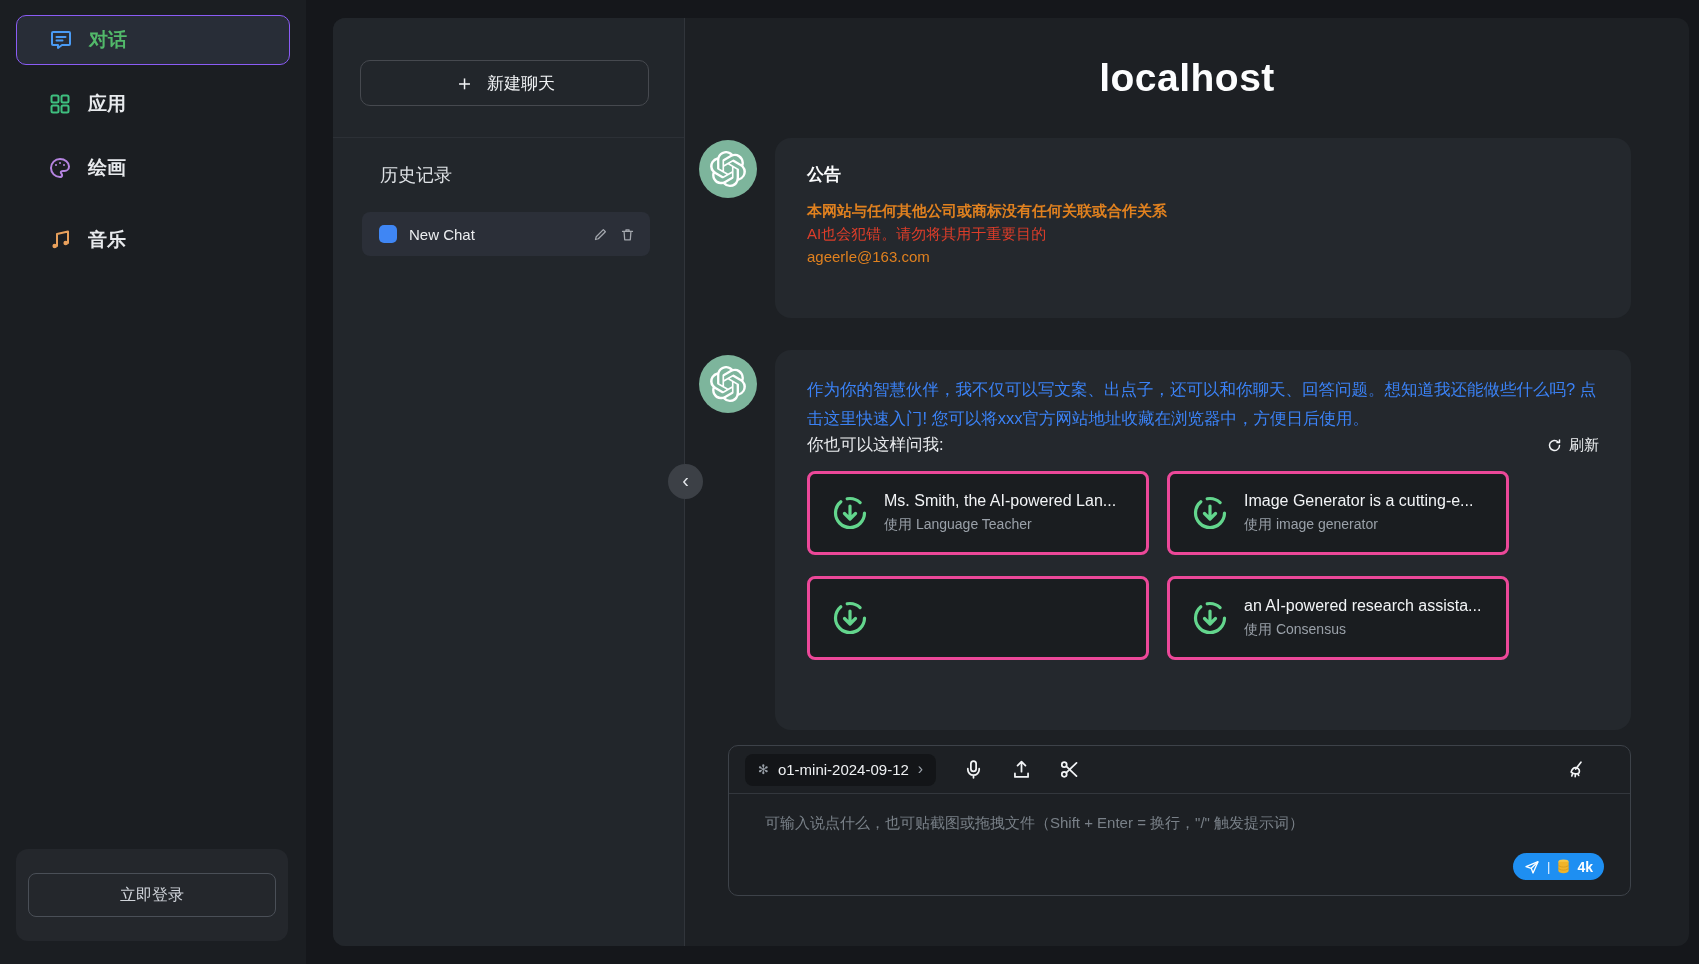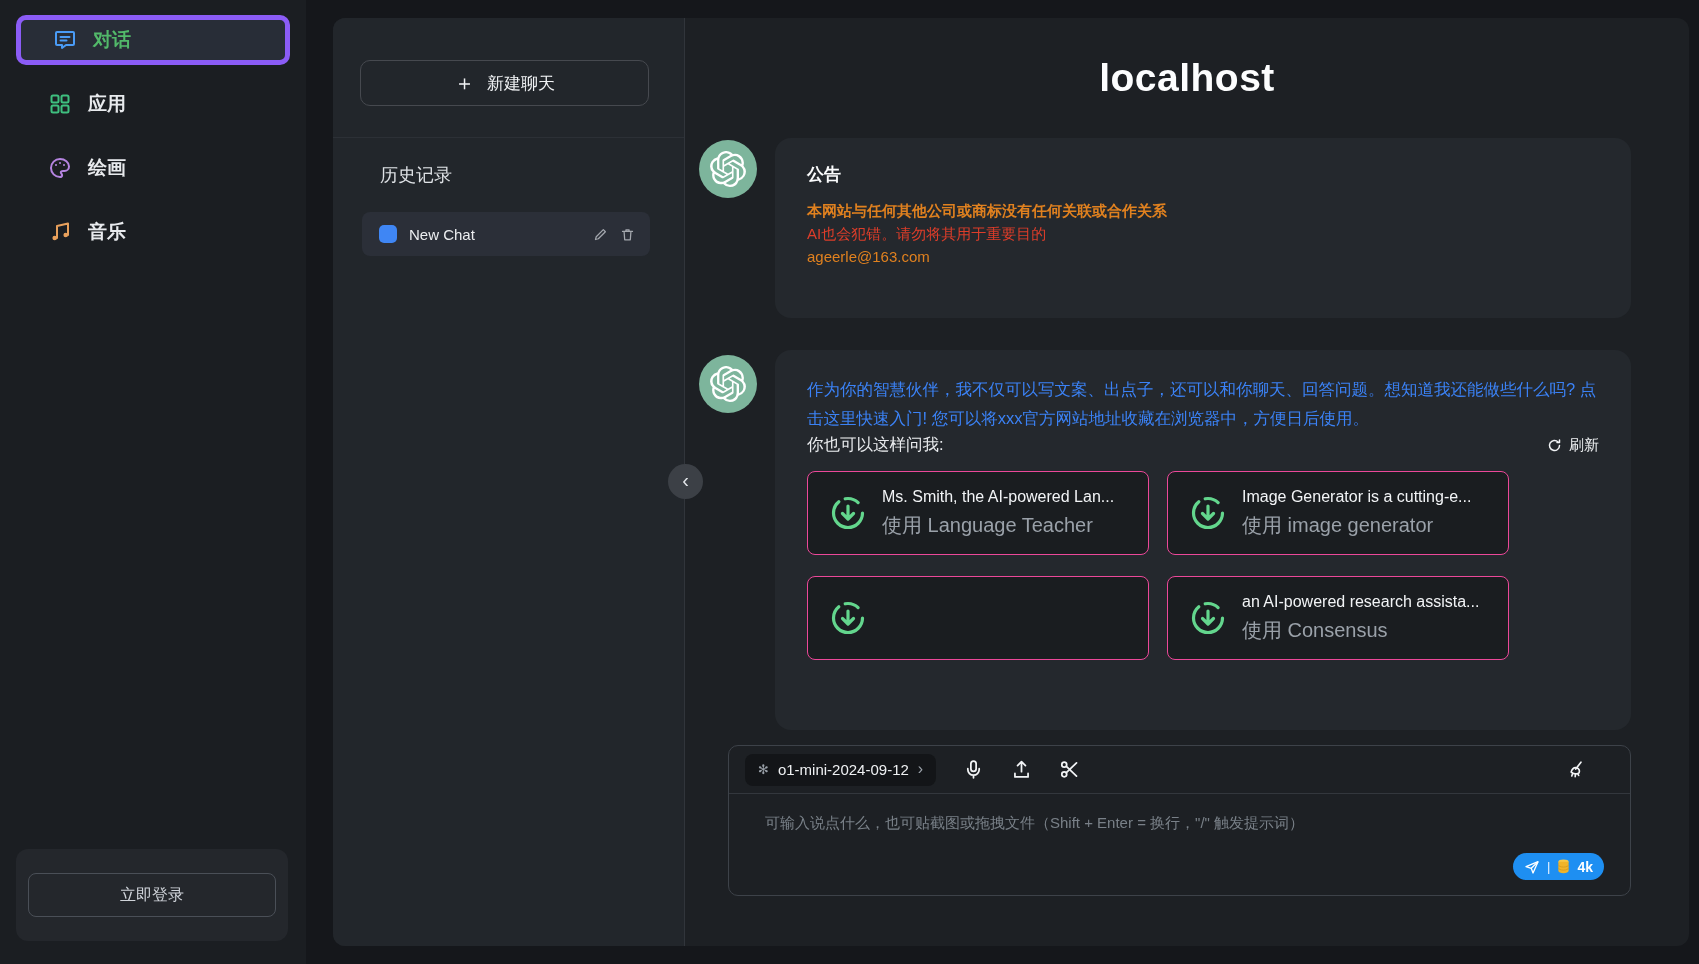--- a/index.html
+++ b/index.html
@@ -13,21 +13,21 @@
   }
   svg { display:block; }
 
   
   .sidebar { position:absolute; left:0; top:0; width:306px; height:964px; background:#1b1e22; }
   .nav-item {
     position:absolute; left:16px; width:274px; height:50px;
     display:flex; align-items:center; gap:16px; padding-left:32px;
     border-radius:10px; font-size:19px; font-weight:bold; color:#e8eaed; cursor:pointer;
   }
-  .nav-item.active { background:#282d37; border:5px solid #8b5cf6; }
+  .nav-item.active { background:#282d37; border:1px solid #8b5cf6; }
   .nav-item.active .nav-label { color:#52b96a; }
   .nav-icon { width:24px; height:24px; flex:0 0 24px; }
 
   .login-card {
     position:absolute; left:16px; top:849px; width:272px; height:92px;
     background:#24272c; border-radius:12px;
   }
   .login-btn {
     position:absolute; left:12px; top:24px; width:248px; height:44px;
     border:1px solid #4a4f57; border-radius:8px; background:transparent;
@@ -103,27 +103,27 @@
     margin-left:auto; display:flex; align-items:center; gap:7px;
     color:#f0f2f4; font-size:15px; cursor:pointer;
   }
   .refresh-btn svg { width:15px; height:15px; }
 
   .sugg-grid {
     margin-top:15px; width:702px;
     display:grid; grid-template-columns:342px 342px; column-gap:18px; row-gap:21px;
   }
   .sugg-card {
-    height:84px; background:#1a1d20; border:1px solid #ec4899; border-radius:8px;
+    height:84px; background:#1a1d20; border:3px solid #ec4899; border-radius:8px;
     display:flex; align-items:center; padding:0 18px 0 21px; cursor:pointer;
   }
   .sugg-icon { width:38px; height:38px; flex:0 0 38px; margin-right:15px; }
   .sugg-texts { min-width:0; }
   .sugg-title { font-size:16px; color:#f2f4f6; margin-bottom:6px; white-space:nowrap; overflow:hidden; }
-  .sugg-sub { font-size:20px; color:#9aa1a9; white-space:nowrap; overflow:hidden; }
+  .sugg-sub { font-size:14px; color:#9aa1a9; white-space:nowrap; overflow:hidden; }
 
   
   .composer {
     position:absolute; left:395px; top:727px; width:903px; height:151px;
     border:1px solid #3d4249; border-radius:10px; background:#1d2024;
   }
   .composer-toolbar {
     height:48px; border-bottom:1px solid #33373d;
     display:flex; align-items:center; padding:0 16px;
   }
@@ -185,21 +185,21 @@
       <svg viewBox="0 0 24 24" fill="none" stroke="#b584e0" stroke-width="2" stroke-linecap="round">
         <path d="M12 3a9 9 0 1 0 0 18c1.4 0 2.1-.8 2.1-1.8 0-1.4-1.3-1.7-1.3-2.7 0-1 .9-1.6 2.3-1.6h1.4A4.5 4.5 0 0 0 21 10.4C21 6.3 17 3 12 3z"></path>
         <circle cx="8" cy="9" r="1" fill="#b584e0" stroke="none"></circle>
         <circle cx="12" cy="7" r="1" fill="#b584e0" stroke="none"></circle>
         <circle cx="16" cy="9" r="1" fill="#b584e0" stroke="none"></circle>
       </svg>
     </span>
     <span class="nav-label">绘画</span>
   </div>
 
-  <div class="nav-item" style="top:207px;">
+  <div class="nav-item" style="top:215px;">
     <span class="nav-icon">
       <svg viewBox="0 0 24 24" fill="none" stroke="#e8a05c" stroke-width="2" stroke-linecap="round" stroke-linejoin="round">
         <path d="M9 18V6l11-2.5V15"></path>
         <circle cx="6.7" cy="18" r="2.3" fill="#e8a05c" stroke="none"></circle>
         <circle cx="17.7" cy="15" r="2.3" fill="#e8a05c" stroke="none"></circle>
       </svg>
     </span>
     <span class="nav-label">音乐</span>
   </div>
 

